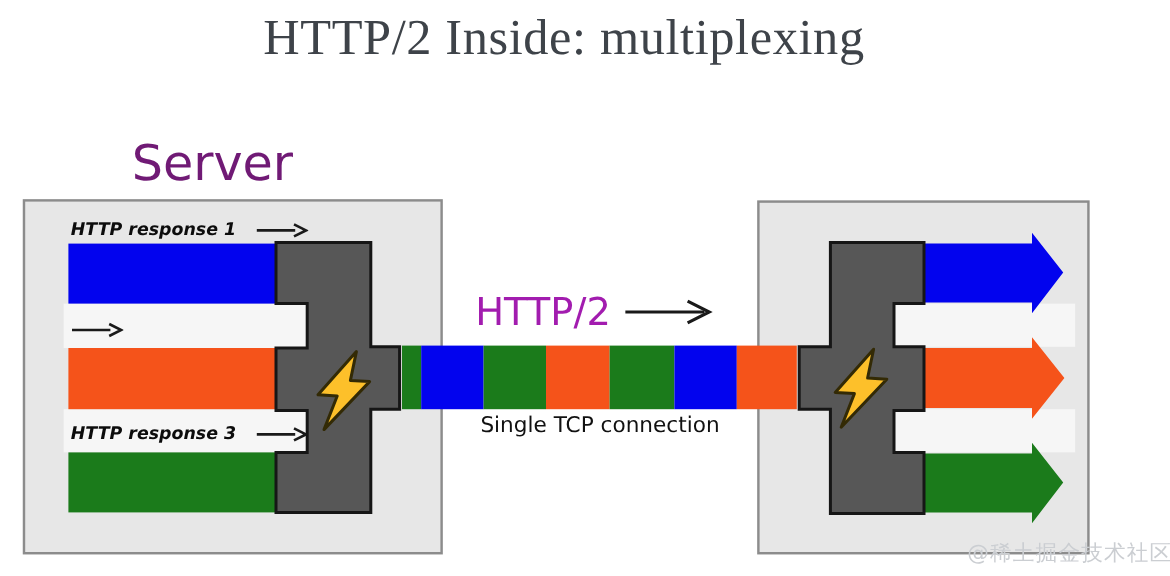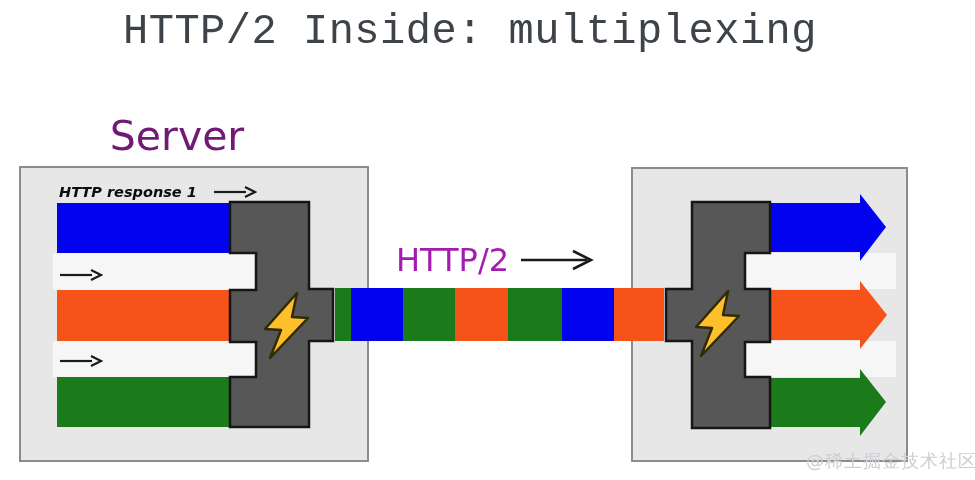--- a/index.html
+++ b/index.html
@@ -3,21 +3,21 @@
 <meta charset="utf-8">
 <style>
   html,body{margin:0;padding:0;background:#ffffff;}
   #stage{
     position:relative;width:975px;height:480px;overflow:hidden;
     background:#ffffff;font-family:"DejaVu Sans",sans-serif;
   }
   .abs{position:absolute;}
   .title{
     left:470px;top:8px;transform:translateX(-50%);
-    font-family:Liberation Mono, monospace;
+    font-family:Liberation Serif, serif;
     font-size:42px;font-weight:500;letter-spacing:.5px;white-space:nowrap;
     color:var(--title-text,#3e4349);z-index:7;
   }
   .heading{
     top:112px;transform:translateX(-50%);
     font-size:41px;color:#701a75;white-space:nowrap;z-index:7;
   }
   .heading.server{left:177px;}
   .heading.client{left:779px;}
   .box{
@@ -92,20 +92,21 @@
       <polyline class="arrow-stroke" points="32,2 42,7 32,12" stroke-width="2.2" stroke-linejoin="miter"></polyline>
     </svg>
   </div>
   <div class="abs resp-label l2">
     <svg width="44" height="14" viewBox="0 0 44 14">
       <line class="arrow-stroke" x1="1" y1="7" x2="33" y2="7" stroke-width="2.2"></line>
       <polyline class="arrow-stroke" points="32,2 42,7 32,12" stroke-width="2.2"></polyline>
     </svg>
   </div>
   <div class="abs resp-label l3">
+    <span>HTTP response 3</span>
     <svg width="44" height="14" viewBox="0 0 44 14">
       <line class="arrow-stroke" x1="1" y1="7" x2="33" y2="7" stroke-width="2.2"></line>
       <polyline class="arrow-stroke" points="32,2 42,7 32,12" stroke-width="2.2"></polyline>
     </svg>
   </div>
 
   <div class="abs" id="tcp-bar">
       <div style="height: 100%; width: 16px; background: rgb(27, 123, 27);"></div>
       <div style="height: 100%; width: 52px; background: rgb(2, 3, 238);"></div>
       <div style="height: 100%; width: 52px; background: rgb(27, 123, 27);"></div>
@@ -126,16 +127,17 @@
   </svg>
 
   <div class="abs http2">
     <span>HTTP/2</span>
     <svg width="74" height="24" viewBox="0 0 74 24">
       <line class="arrow-stroke" x1="0" y1="12" x2="66" y2="12" stroke-width="2.6"></line>
       <polyline class="arrow-stroke" points="52,3 70,12 52,21" stroke-width="2.6"></polyline>
     </svg>
   </div>
 
+  <div class="abs tcp-caption">Single TCP connection</div>
 
   <div class="abs watermark">@稀土掘金技术社区</div>
 
 </div>
 
 </body></html>

